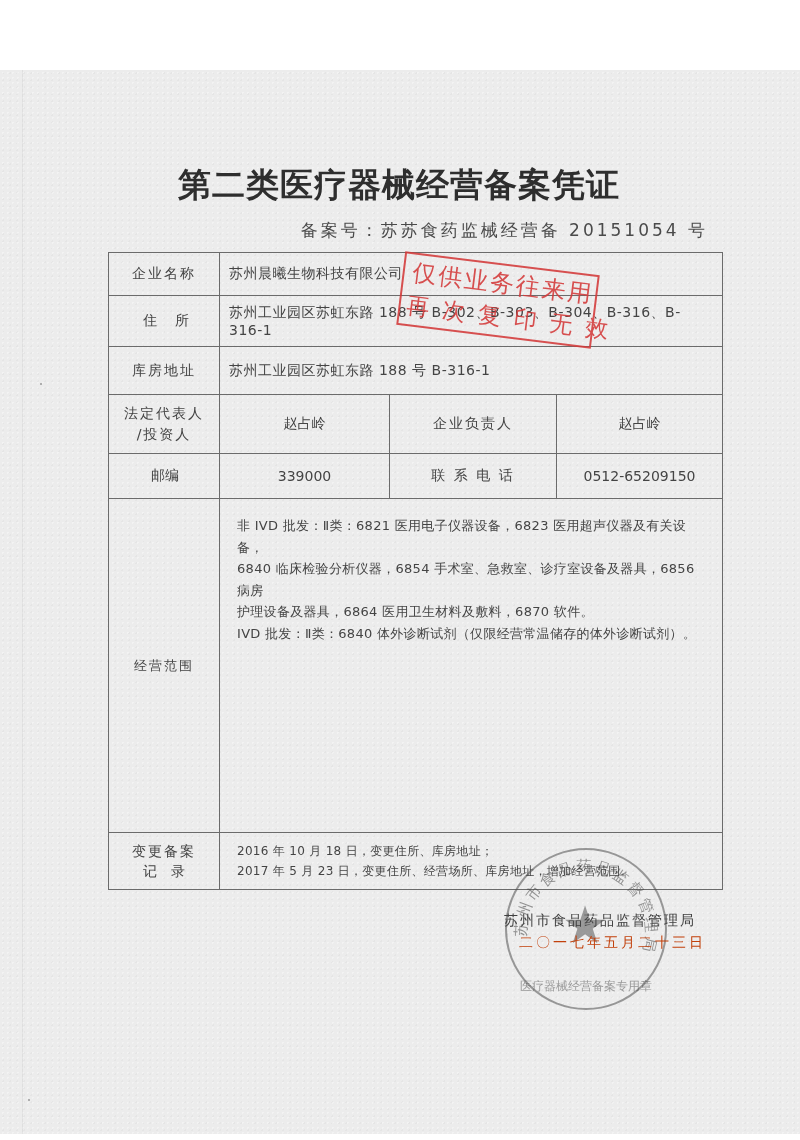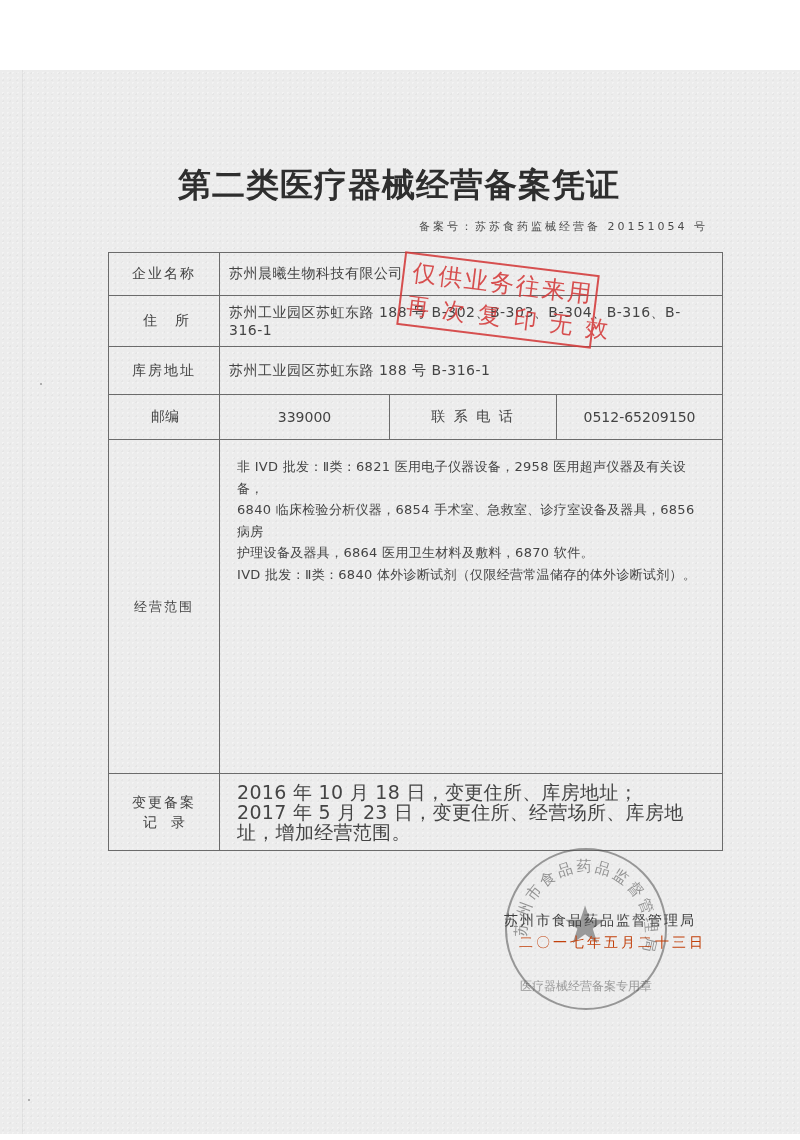--- a/index.html
+++ b/index.html
@@ -21,39 +21,39 @@
     position: absolute; left: 22px; top: 70px; width: 1px; height: 1064px;
     background: rgba(0,0,0,0.06);
   }
   .title {
     position: absolute; left: 0; width: 780px; top: 163px; text-align: center;
     font-size: 33px; font-weight: bold; letter-spacing: 1px; color: #2e2e2e;
     font-family: "DejaVu Serif", serif; padding-left: 18px; box-sizing: border-box;
   }
   .record-no {
     position: absolute; right: 92px; top: 219px;
-    font-size: 11px; letter-spacing: 3px; color: #4a4a4a;
+    font-size: 17px; letter-spacing: 3px; color: #4a4a4a;
     font-family: "DejaVu Sans", sans-serif;
   }
   table.cert {
     position: absolute; left: 108px; top: 252px; width: 614px;
     border-collapse: collapse; table-layout: fixed;
     font-family: "DejaVu Sans", sans-serif; font-size: 14px; color: #444;
   }
   table.cert td {
     border: 1.4px solid #6b6b6b; padding: 8px; vertical-align: middle;
   }
   td.lbl { text-align: center; letter-spacing: 2px; }
   td.val { padding-left: 9px !important; letter-spacing: 0.5px; }
   td.center { text-align: center; }
   .lbl-spread { display: flex; justify-content: space-between; padding: 0 22px 0 26px; }
   .two-line { line-height: 21px; }
   .scope-wrap { vertical-align: top !important; }
   .scope-text { padding: 8px 10px 0 9px; line-height: 21.5px; font-size: 13px; letter-spacing: 0.3px; }
-  .change-text { padding-left: 9px; line-height: 20px; font-size: 19px; letter-spacing: 0.3px; }
+  .change-text { padding-left: 9px; line-height: 20px; font-size: 12px; letter-spacing: 0.3px; }
   .rect-stamp {
     position: absolute; left: 400px; top: 263px; width: 192px; height: 70px;
     border: 2.5px solid #d43a3a; transform: rotate(7deg); transform-origin: center;
     color: #d43a3a; font-family: "DejaVu Serif", serif; opacity: 0.88;
   }
   .rect-stamp .l1 { position: absolute; left: 8px; top: 2px; font-size: 24px; letter-spacing: 2px; white-space: nowrap; }
   .rect-stamp .l2 { position: absolute; left: 6px; top: 36px; font-size: 23px; letter-spacing: 13px; white-space: nowrap; }
   .round-stamp {
     position: absolute; left: 505px; top: 848px; width: 158px; height: 158px;
     border-radius: 50%; border: 2.5px solid rgba(80,80,80,0.55);
@@ -110,38 +110,47 @@
     </td>
     <td class="val" colspan="3">苏州工业园区苏虹东路 188 号 B-302、B-303、B-304、B-316、B-316-1</td>
   </tr>
 
 
   <tr style="height:48px">
     <td class="lbl">库房地址</td>
     <td class="val" colspan="3">苏州工业园区苏虹东路 188 号 B-316-1</td>
   </tr>
 
+  <tr style="height:46px">
+    <td class="lbl two-line">
+      <div>法定代表人</div>
+      <div>/投资人</div>
+    </td>
+    <td class="center">赵占岭</td>
+    <td class="center" style="letter-spacing:2px">企业负责人</td>
+    <td class="center">赵占岭</td>
+  </tr>
 
   <tr style="height:45px">
     <td>
       <div class="lbl-spread" style="padding:0 34px 0 34px">
         <span>邮</span>
         <span>编</span>
       </div>
     </td>
     <td class="center">339000</td>
     <td class="center" style="letter-spacing:2px">联 系 电 话</td>
     <td class="center">0512-65209150</td>
   </tr>
 
   <tr style="height:334px">
     <td class="lbl" style="font-size:13px">经营范围</td>
     <td class="scope-wrap" colspan="3">
       <div class="scope-text">
-        <div>非 IVD 批发：Ⅱ类：6821 医用电子仪器设备，2958 医用超声仪器及有关设备，</div>
+        <div>非 IVD 批发：Ⅱ类：6821 医用电子仪器设备，6823 医用超声仪器及有关设备，</div>
         <div>6840 临床检验分析仪器，6854 手术室、急救室、诊疗室设备及器具，6856 病房</div>
         <div>护理设备及器具，6864 医用卫生材料及敷料，6870 软件。</div>
         <div>IVD 批发：Ⅱ类：6840 体外诊断试剂（仅限经营常温储存的体外诊断试剂）。</div>
       </div>
     </td>
   </tr>
 
   <tr style="height:46px">
     <td class="lbl" style="line-height:20px">
       <div>变更备案</div>

